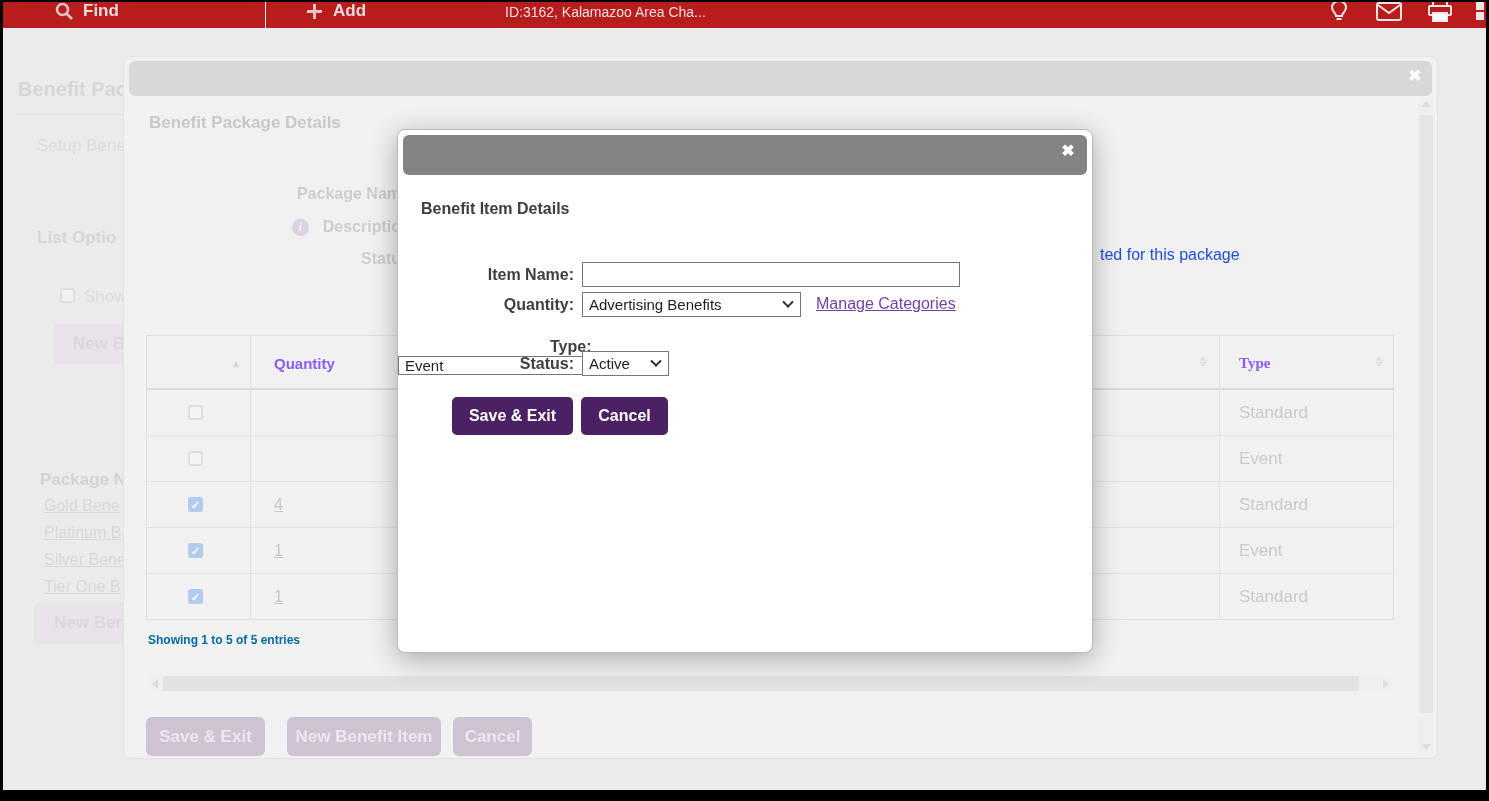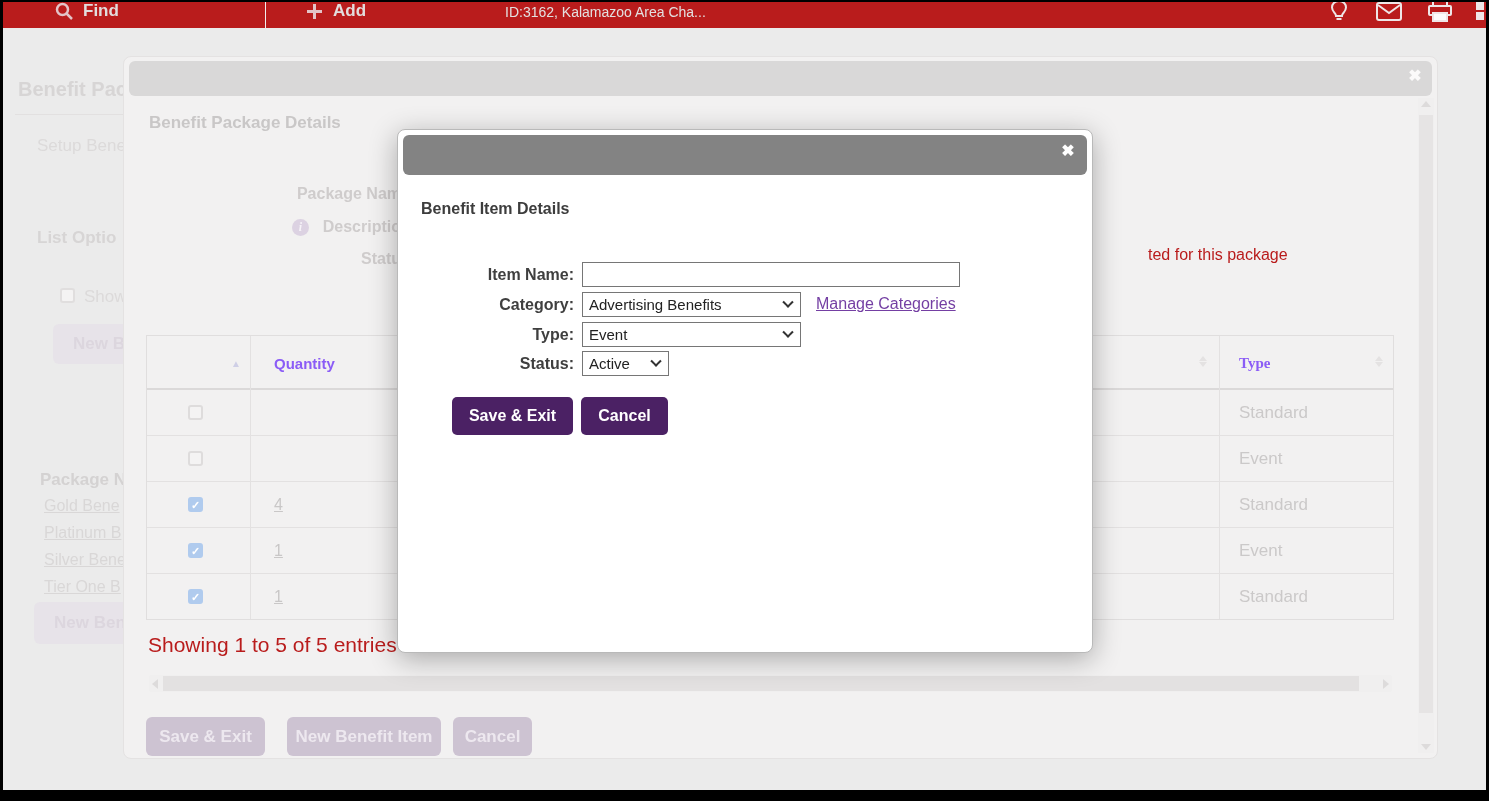--- a/index.html
+++ b/index.html
@@ -30,41 +30,41 @@
   .pkg-modal { position:absolute; left:120px; top:54px; width:1315px; height:703px;
                background:#f2f1f1; border:1px solid #e4e2e2; border-radius:8px; z-index:10; }
   .pkg-header { position:absolute; left:5px; right:5px; top:4px; height:35px; background:#d9d8d8; border-radius:6px; }
   .pkg-close { position:absolute; right:12px; top:8px; width:20px; height:20px; color:#fbfafa; font-size:16px; font-weight:bold;
                display:flex; align-items:center; justify-content:center; cursor:pointer; }
   .pkg-title { position:absolute; left:25px; top:56px; font-size:17px; font-weight:bold; color:#c9c7c7; }
   .pkg-label { position:absolute; font-size:16px; font-weight:bold; color:#cfcccc; text-align:right; width:250px; }
   .pkg-info-icon { position:absolute; left:168px; top:162px; width:17px; height:17px; border-radius:50%;
                    background:#dcd2e2; color:#f6f3f8; font-size:12px; font-weight:bold; font-style:italic;
                    display:flex; align-items:center; justify-content:center; font-family:"Liberation Serif", serif; }
-  .pkg-note { position:absolute; left:976px; top:189px; font-size:16px; color:#b91c1c; white-space:nowrap;margin-left:48px; }
+  .pkg-note { position:absolute; left:976px; top:189px; font-size:16px; color:#1d4ed8; white-space:nowrap; }
 
   
   .pkg-table { position:absolute; left:22px; top:278px; width:1248px; height:285px;
                border:1px solid #e0dede; background:#f2f1f1; }
   .pt-header { position:absolute; left:0; top:0; width:100%; height:54px; border-bottom:2px solid #dbd9d9; }
   .pt-h-cell { position:absolute; top:0; height:54px; display:flex; align-items:center; font-size:15px; font-weight:bold; color:#8b5cf6; }
   .pt-row { position:absolute; left:0; width:100%; height:46px; border-bottom:1px solid #e3e1e1; }
   .pt-col-line { position:absolute; top:0; bottom:0; width:1px; background:#e3e1e1; }
   .pt-cell-type { position:absolute; left:1092px; font-size:17px; color:#cbc9c9; line-height:46px; }
   .pt-cell-qty { position:absolute; left:127px; font-size:16px; color:#c9c7c7; line-height:46px; text-decoration:underline; cursor:pointer; }
   .pt-cb { position:absolute; left:41px; top:15px; width:15px; height:15px; border:2px solid #dedcdc; border-radius:3px; background:#f4f3f3; }
   .pt-cb.on { background:#b0cbee; border-color:#b0cbee; color:#fff; font-size:11px; line-height:13px; text-align:center; font-weight:bold; }
   .pt-cb.on::after { content:"✓"; }
   .sort-asc { position:absolute; left:84px; top:22px; font-size:10px; color:#cfcfe6; }
   .sort-both { position:absolute; top:20px; display:flex; flex-direction:column; gap:1px; }
   .sort-both i { display:block; width:0; height:0; border-left:4px solid transparent; border-right:4px solid transparent; }
   .sort-both i.up { border-bottom:5px solid #e4e2e2; }
   .sort-both i.dn { border-top:5px solid #e4e2e2; }
 
-  .pkg-summary { position:absolute; left:24px; top:576px; font-size:21px; color:#b91c1c; }
+  .pkg-summary { position:absolute; left:24px; top:576px; font-size:12px; color:#0369a1;font-weight:bold; }
   .hscroll { position:absolute; left:25px; top:618px; width:1243px; height:17px; background:#f0efef; border-radius:2px; }
   .hscroll .thumb { position:absolute; left:14px; top:1px; height:15px; width:1196px; background:#e3e1e1; }
   .arrow { position:absolute; width:0; height:0; }
   .ar-left  { top:4px; left:3px;  border-top:5px solid transparent; border-bottom:5px solid transparent; border-right:6px solid #dddbdb; }
   .ar-right { top:4px; right:3px; border-top:5px solid transparent; border-bottom:5px solid transparent; border-left:6px solid #dddbdb; }
   .vscroll { position:absolute; right:3px; top:41px; bottom:5px; width:16px; background:#f0efef; }
   .ar-up   { left:3px; top:3px;    border-left:5px solid transparent; border-right:5px solid transparent; border-bottom:6px solid #dddbdb; }
   .ar-down { left:3px; bottom:3px; border-left:5px solid transparent; border-right:5px solid transparent; border-top:6px solid #dddbdb; }
   .vscroll .vthumb { position:absolute; left:1px; top:17px; width:14px; bottom:40px; background:#e6e4e4; }
 
@@ -248,29 +248,29 @@
     <div class="im-header"></div>
     <div class="im-close">✖</div>
     <div class="im-title">Benefit Item Details</div>
 
     <div class="im-row" style="top:132px;align-items:center;">
       <span class="im-label">Item Name:</span>
       <input class="im-input" type="text" value="" style="">
     </div>
 
     <div class="im-row" style="top:162px;">
-      <span class="im-label">Category:</span>
+      <span class="im-label">Quantity:</span>
       <div class="im-select" style="width:219px;">
         <span>Advertising Benefits</span>
         <span class="chev"></span>
       </div>
     </div>
     <a class="im-link" style="top:165px;">Manage Categories</a>
 
-    <div class="im-row" style="top:192px;">
+    <div class="im-row" style="top:208px;flex-direction:column;">
       <span class="im-label">Type:</span>
       <div class="im-select" style="width:219px;">
         <span>Event</span>
         <span class="chev"></span>
       </div>
     </div>
 
     <div class="im-row" style="top:221px;">
       <span class="im-label">Status:</span>
       <div class="im-select" style="width:87px;">

